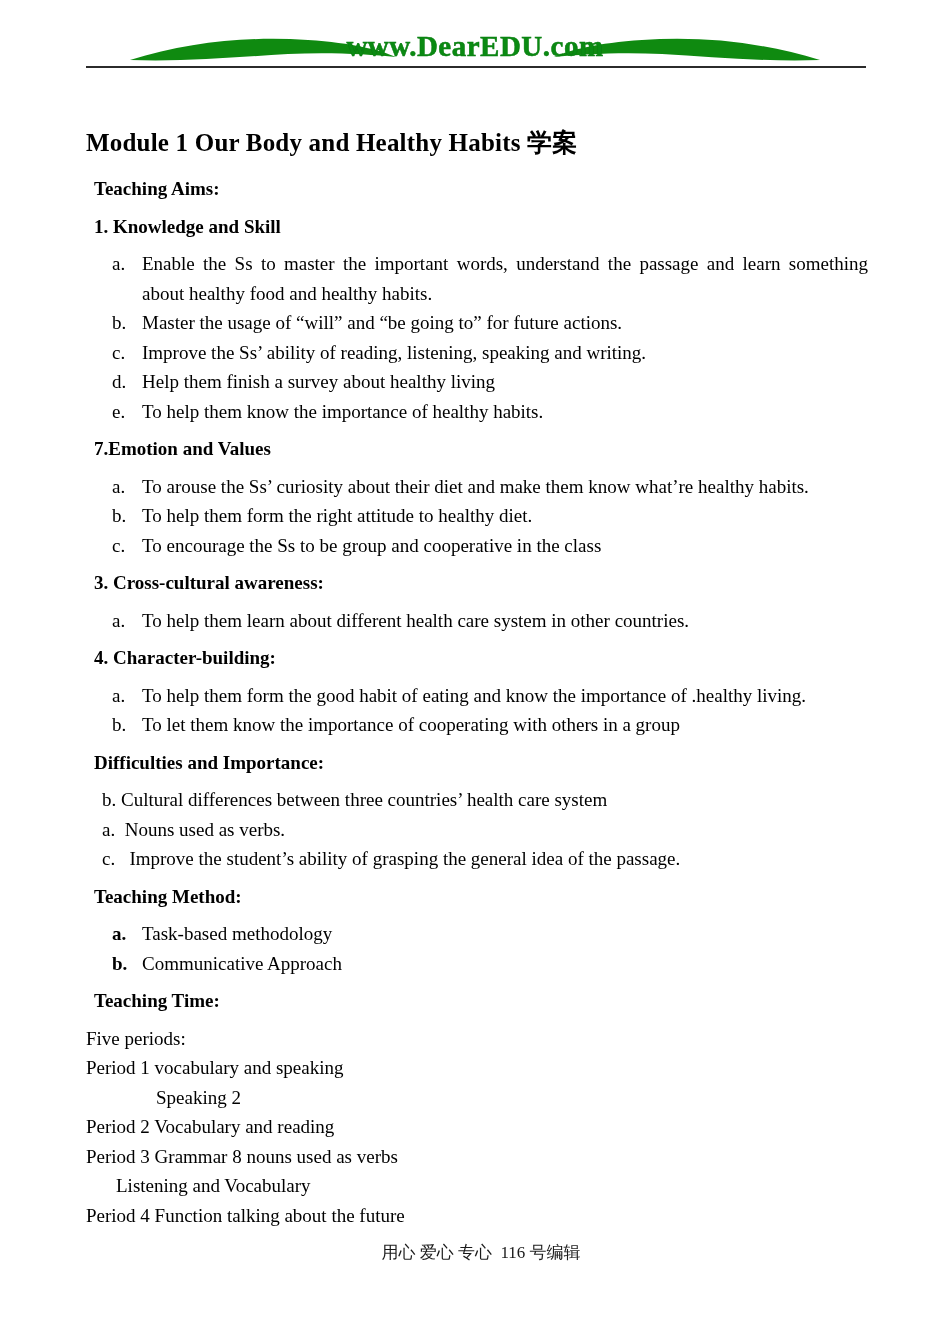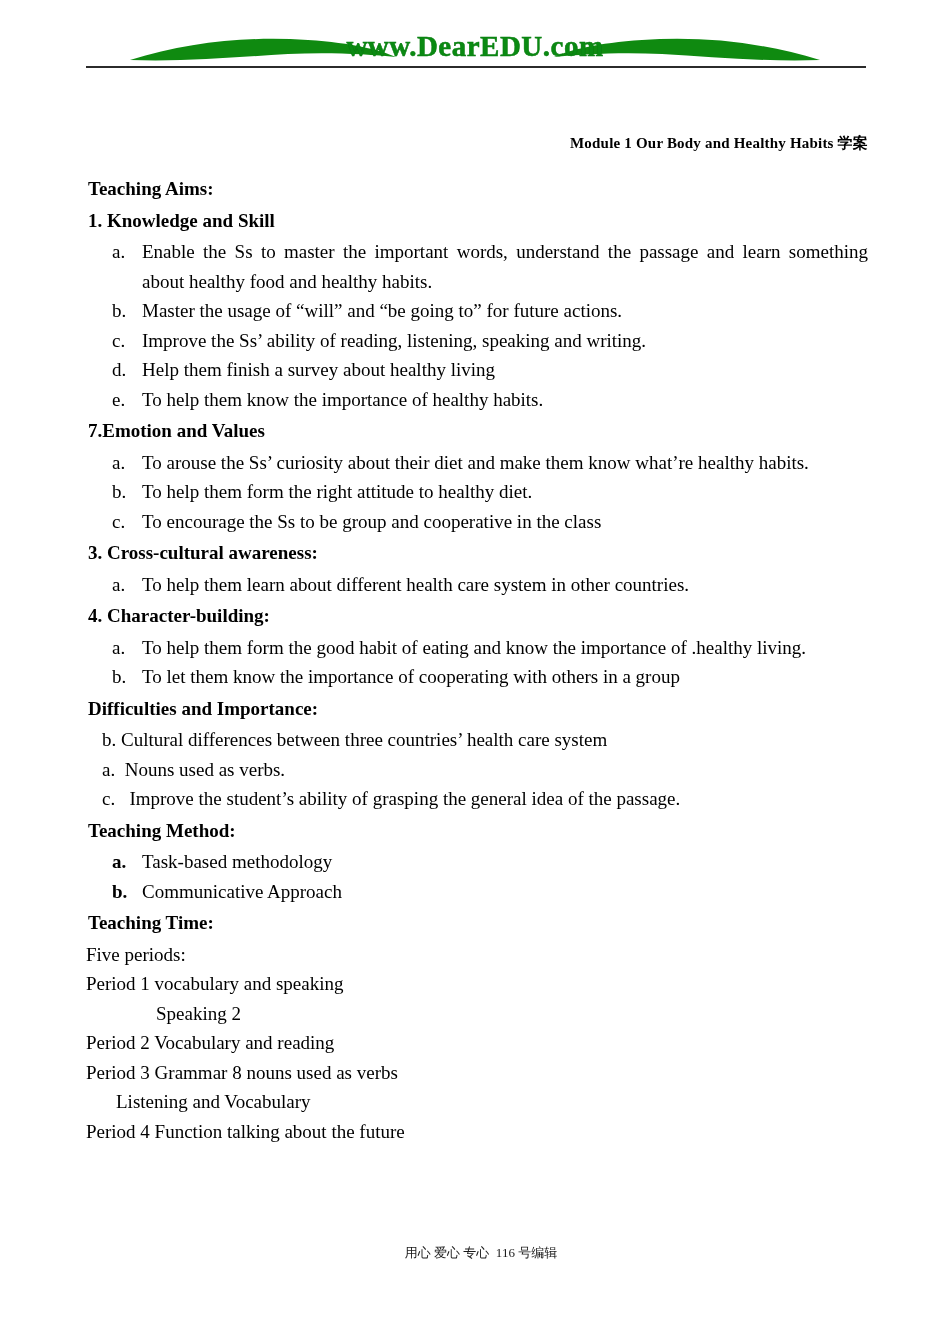--- a/index.html
+++ b/index.html
@@ -68,33 +68,33 @@
 
   
   .doc {
     position: absolute;
     left: 86px;
     top: 126px;
     width: 782px;
   }
 
   .doc-title {
-    text-align: right;
-    font-size: 15px;
+    text-align: left;
+    font-size: 25px;
     font-weight: bold;
     line-height: 34px;
     margin: 0 0 14px 0;
     letter-spacing: 0.2px;
   }
 
   .h-sec {
     font-size: 19px;
     font-weight: bold;
     line-height: 29.5px;
-    margin: 2px;
+    margin: 8px;
     white-space: pre;
   }
 
   
   .alist {
     list-style: none;
     margin: 0;
     padding: 0;
   }
   .alist li {
@@ -127,21 +127,21 @@
   .pline.ind2 { padding-left: 30px; }
   .pline.ind3 { padding-left: 70px; }
 
   
   .footer {
     position: absolute;
     left: 12px;
     right: 0;
     top: 1241px;
     text-align: center;
-    font-size: 13px;
+    font-size: 17px;
     line-height: 24px;
     font-family: "Liberation Serif", "DejaVu Serif", serif;
     color: #1a1a1a;
     white-space: pre;
   }
 </style>
 </head>
 <body>
 
 <div class="page">

